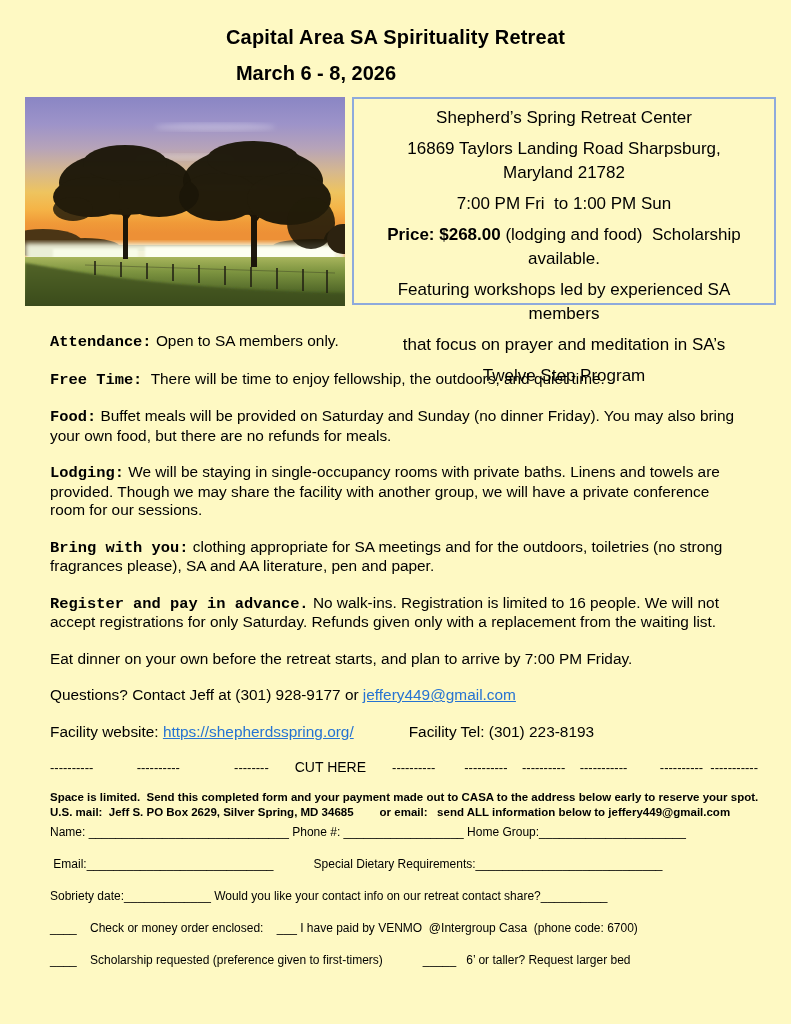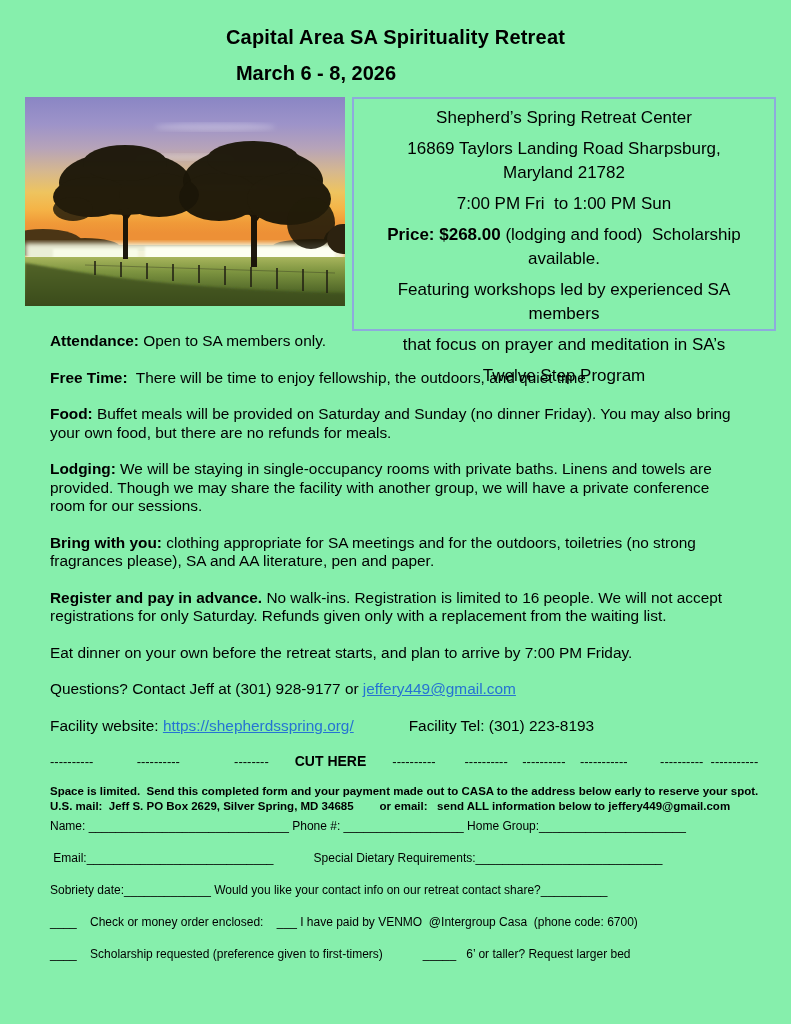--- a/index.html
+++ b/index.html
@@ -1,36 +1,36 @@
 <!DOCTYPE html>
 <html><head>
 <meta charset="utf-8">
 <style>
   html,body{margin:0;padding:0;background:#fff;}
   .page{
-    position:relative;width:791px;height:1024px;background:#86efac;
+    position:relative;width:791px;height:1024px;background:#fef9c3;
     font-family:"Liberation Sans",sans-serif;color:#000;overflow:hidden;
   }
   .title{position:absolute;top:26px;left:0;width:791px;text-align:center;
     font-size:20px;font-weight:bold;letter-spacing:0.2px;}
   .date{position:absolute;top:62px;left:0;width:632px;text-align:center;
     font-size:20px;font-weight:bold;}
   .photo{position:absolute;left:25px;top:97px;width:320px;height:209px;display:block;}
   .infobox{
-    position:absolute;left:352px;top:97px;width:424px;height:234px;box-sizing:border-box;
+    position:absolute;left:352px;top:97px;width:424px;height:208px;box-sizing:border-box;
     border:2px solid #8eaadc;text-align:center;font-size:17px;padding:7px 16px 0 16px;
   }
   .infobox p{margin:0 0 7px 0;line-height:24px;white-space:pre-wrap;}
   .body{position:absolute;left:50px;top:332px;width:692px;font-size:15.4px;}
   .body p{margin:0 0 18px 0;line-height:18.5px;white-space:pre-wrap;}
-  .body b{font-weight:bold;}
+  .body b{font-weight:bold;font-family:Liberation Mono, monospace;}
   a.link{color:#2673d2;text-decoration:underline;cursor:pointer;}
   .tel{margin-left:55px;text-align:right;}
   .cutline{margin:16px 0 0 0;font-size:13px;white-space:pre;line-height:17px;}
-  .cutline .cutlabel{margin:0 26px;font-size:14px;font-weight:bold;}
+  .cutline .cutlabel{margin:0 26px;font-size:14px;}
   .notes{margin-top:14px;font-size:11.5px;line-height:15px;}
   .notes div{white-space:pre;font-weight:bold;}
   .mail-right{margin-left:26px;}
   .form{margin-top:4px;font-size:12px;}
   .form-row{white-space:pre;line-height:17px;margin-bottom:15px;}
 </style>
 </head>
 <body>
 
 <div class="page">

